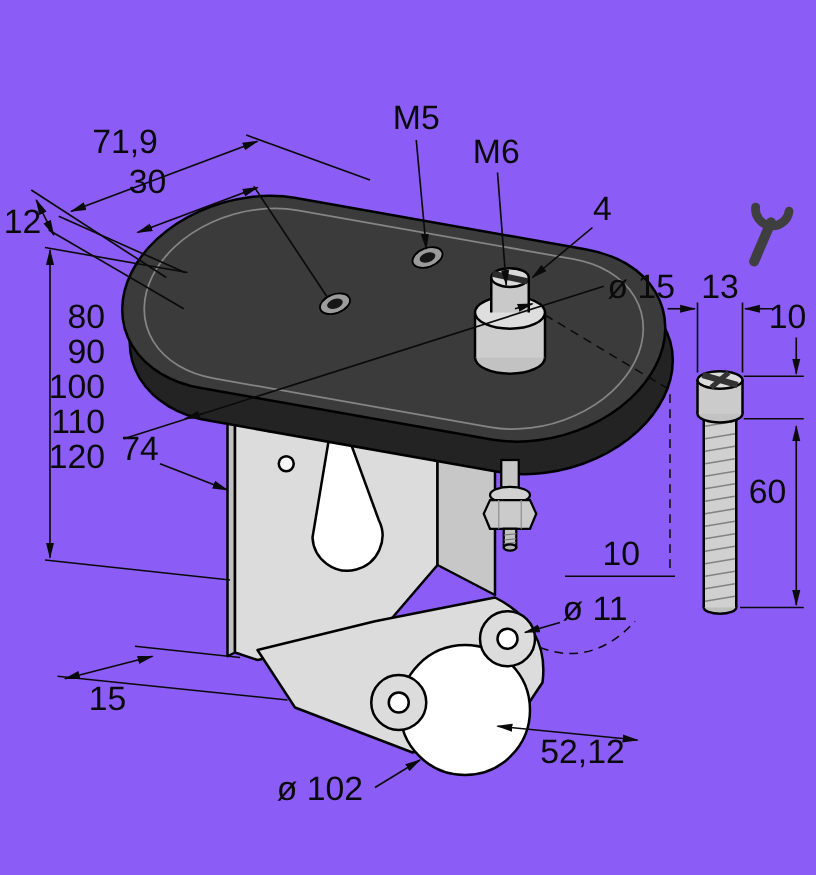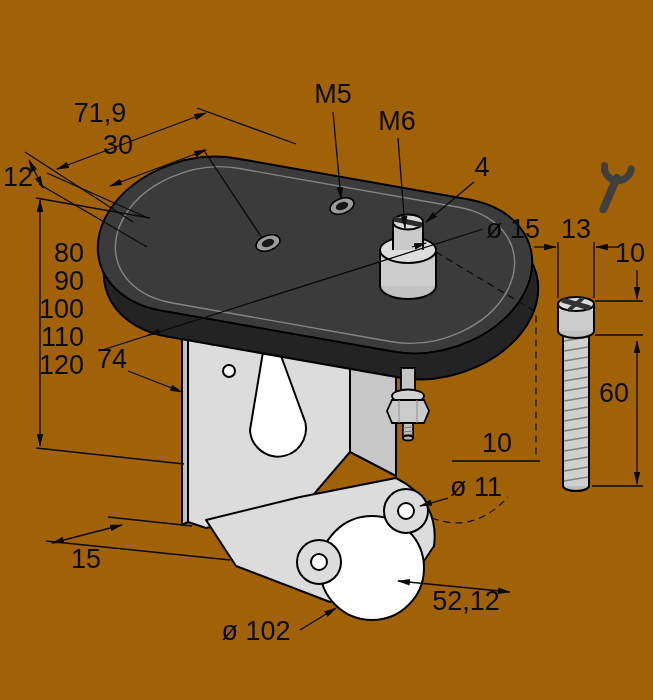--- a/index.html
+++ b/index.html
@@ -1,16 +1,16 @@
 <!DOCTYPE html>
 <html><head>
 <meta charset="utf-8">
 <style>
   html,body{margin:0;padding:0;background:#ffffff;}
-  .stage{position:relative;width:653px;height:700px;background:#a16207;overflow:hidden;}
+  .stage{position:relative;width:653px;height:700px;background:#8b5cf6;overflow:hidden;}
   svg text{font:27px "Liberation Sans","DejaVu Sans",sans-serif;fill:#0a0a0a;}
   svg text.mid{text-anchor:middle;}
   svg text.end{text-anchor:end;}
 </style>
 </head>
 <body>
 
 <div class="stage">
 <svg width="653" height="700" viewBox="0 0 653 700">
   <defs>

